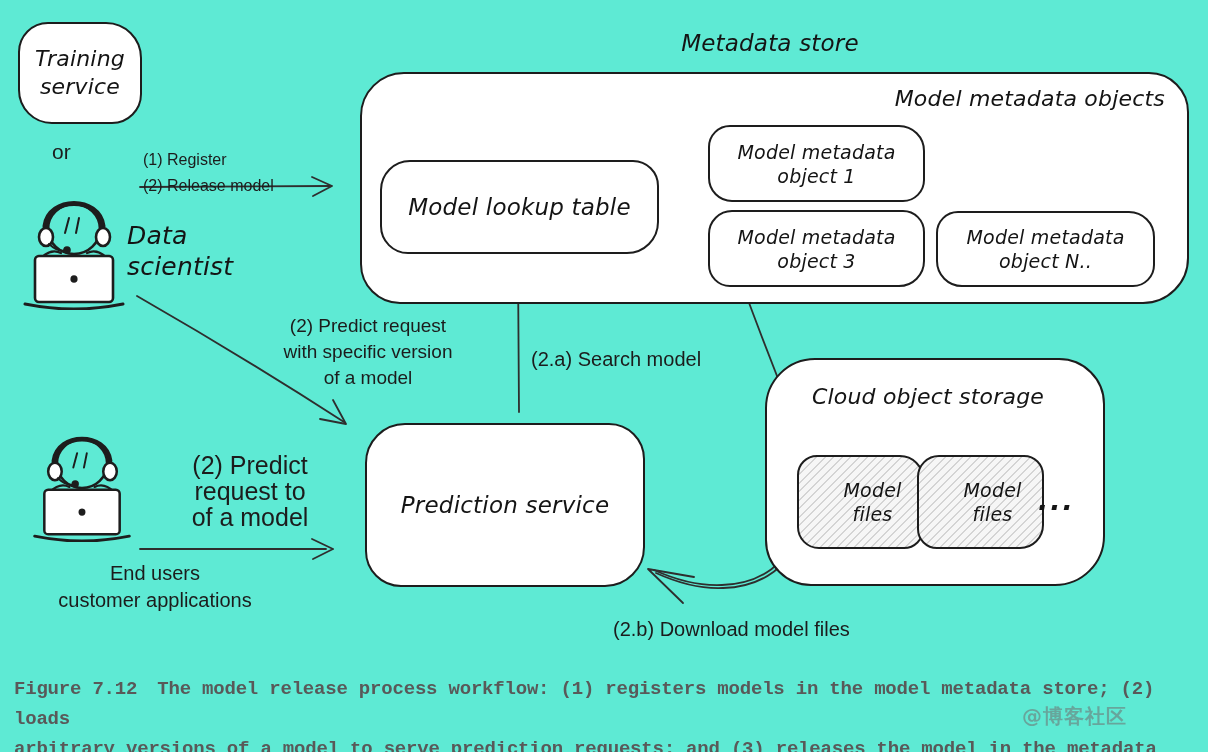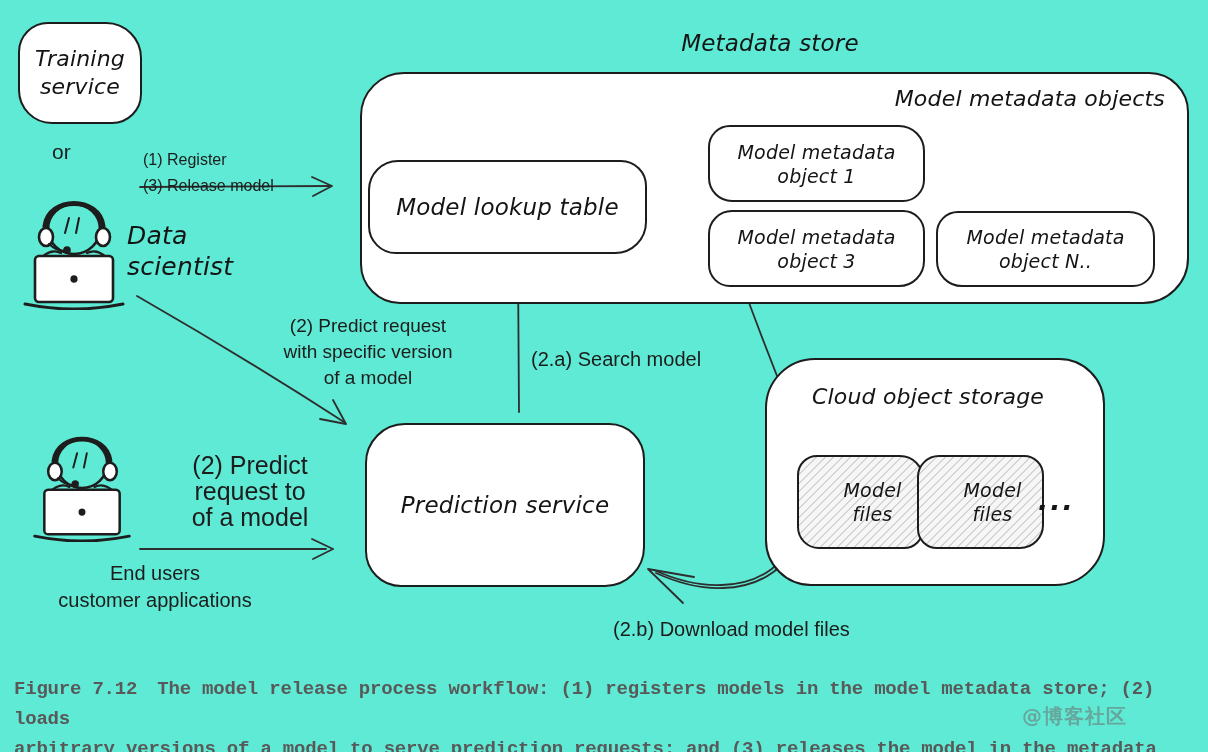--- a/index.html
+++ b/index.html
@@ -70,21 +70,21 @@
     <div>
       <div>Training</div>
       <div>service</div>
     </div>
   </div>
 
   <div class="label ts" style="left:52px;top:140px;font-size:21px;">or</div>
 
   <div class="label ts" style="left:143px;top:111px;font-size:16px;line-height:26px;margin-top:36px;">
     <div>(1) Register</div>
-    <div>(3) Release model</div>
+    <div>(2) Release model</div>
   </div>
 
   <svg class="figure-svg" style="left:15px;top:192px;" width="118" height="118" viewBox="0 0 110 118">
     <path d="M26,34 C30,4 80,4 84,34" style="stroke-width:5"></path>
     <ellipse cx="55" cy="37" rx="26" ry="25"></ellipse>
     <ellipse cx="27" cy="45" rx="7" ry="9" style="fill:#fff"></ellipse>
     <ellipse cx="84" cy="45" rx="7" ry="9" style="fill:#fff"></ellipse>
     <path d="M50,26 L46,41 M60,26 L57,41" style="stroke-width:2"></path>
     <path d="M30,52 Q40,61 47,58" style="stroke-width:2"></path>
     <ellipse cx="48" cy="58" rx="2.5" ry="2.5" style="fill:#1d1d1d"></ellipse>
@@ -98,21 +98,21 @@
     <div>Data</div>
     <div>scientist</div>
   </div>
 
   <div class="label hw center" style="left:640px;top:30px;width:260px;font-size:23px;">Metadata store</div>
 
   <div class="box" style="left:360px;top:72px;width:825px;height:228px;border-radius:44px 40px 46px 40px;"></div>
 
   <div class="label hw" style="left:860px;top:86px;width:305px;font-size:22px;text-align:right;">Model metadata objects</div>
 
-  <div class="box hw" style="left:368px;top:160px;width:275px;height:90px;border-radius:30px 26px 32px 28px;font-size:23px;">Model lookup table</div>
+  <div class="box hw" style="left:380px;top:160px;width:275px;height:90px;border-radius:30px 26px 32px 28px;font-size:23px;">Model lookup table</div>
 
   <div class="box hw" style="left:708px;top:125px;width:213px;height:73px;border-radius:22px 26px 22px 24px;font-size:19px;line-height:24px;">
     <div>
       <div>Model metadata</div>
       <div>object 1</div>
     </div>
   </div>
 
   <div class="box hw" style="left:708px;top:210px;width:213px;height:73px;border-radius:24px 22px 26px 22px;font-size:19px;line-height:24px;">
     <div>

